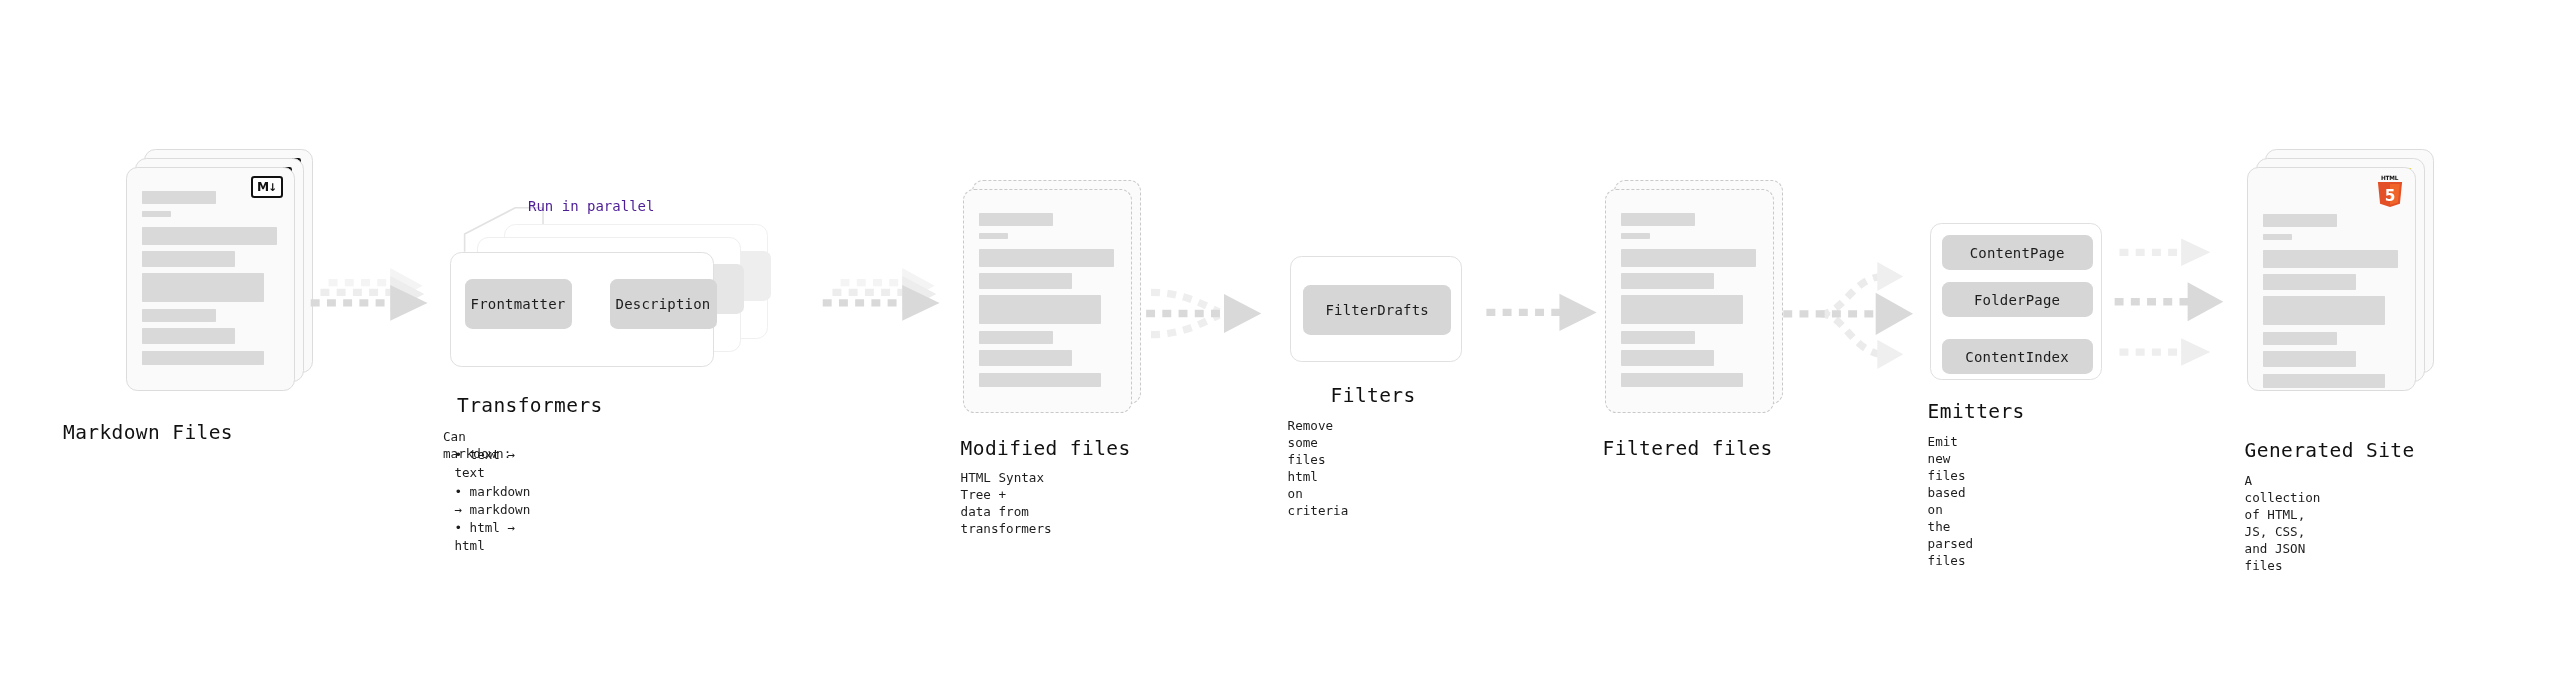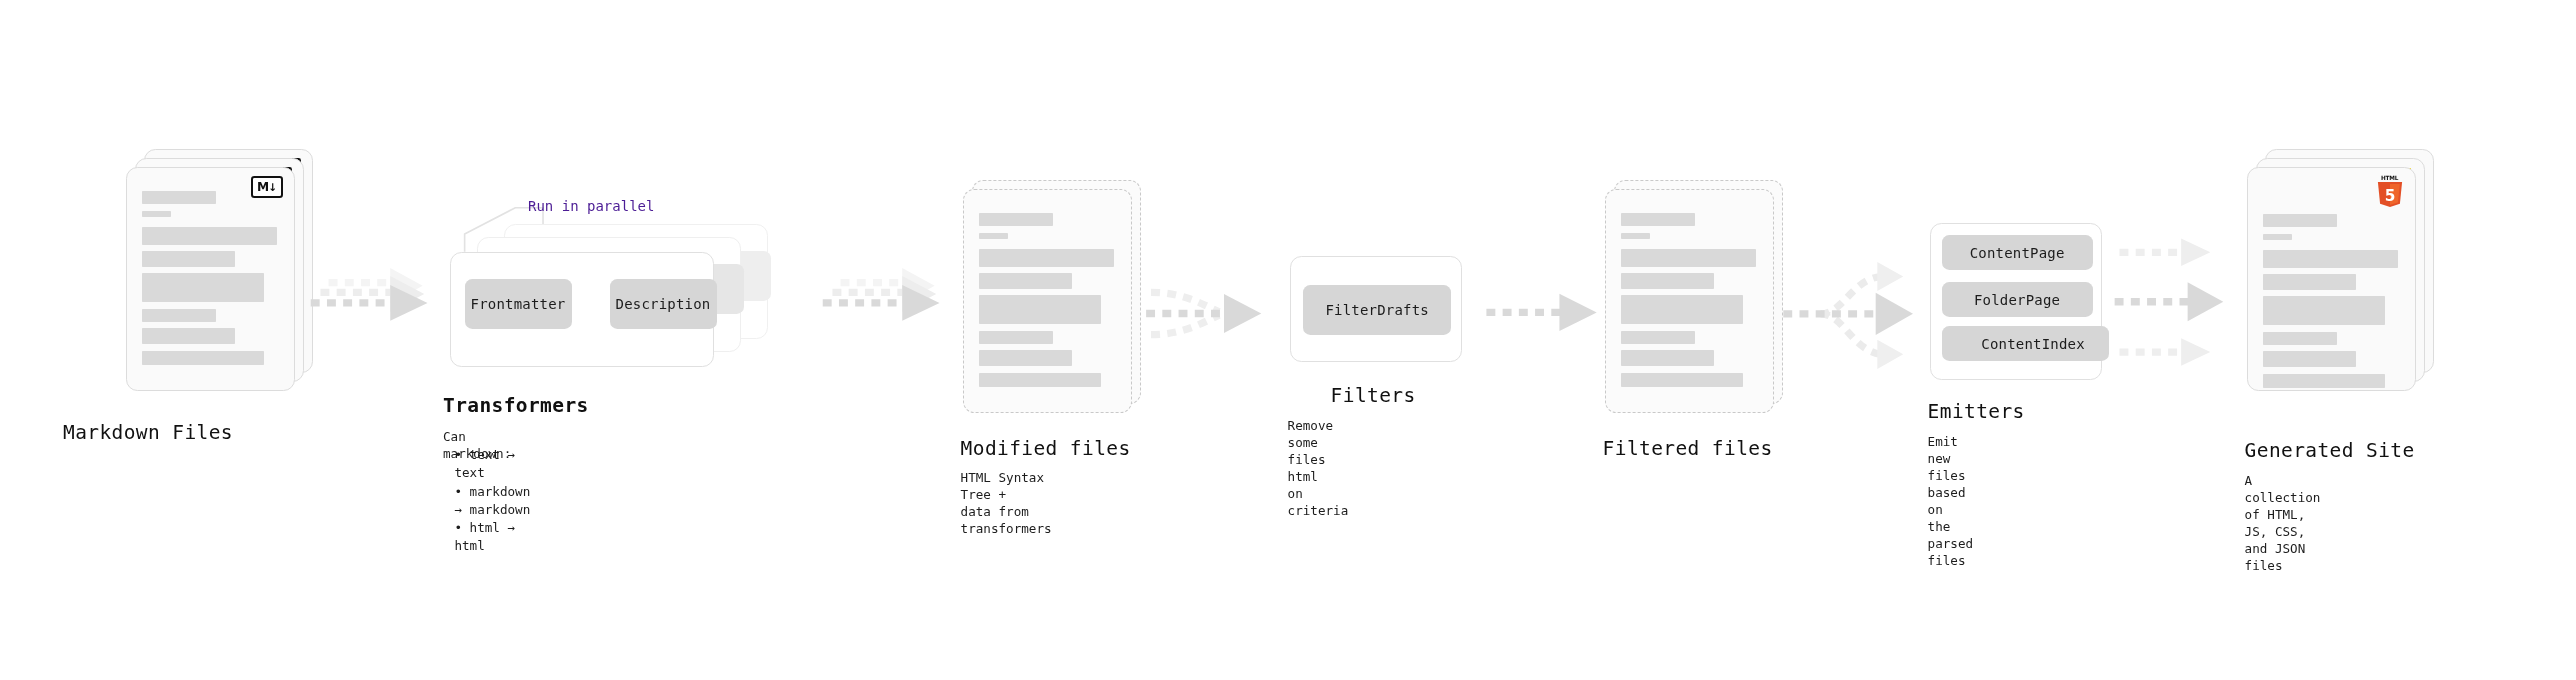--- a/index.html
+++ b/index.html
@@ -168,21 +168,21 @@
         <line x1="24" y1="41" x2="80" y2="41" stroke="#cfcfcf"></line>
         <polygon points="76,36 88,41 76,46" fill="#cfcfcf"></polygon>
       </g>
     </svg>
 
     <div class="groupbox" style="left:6.5px;top:61px;width:264px;height:115px;">
       <div class="pill" style="position:absolute;left:14px;top:26px;width:107px;height:50px;">Frontmatter</div>
       <div class="pill" style="position:absolute;left:159px;top:26px;width:107px;height:50px;">Description</div>
     </div>
 
-    <div class="title" style="position:absolute;left:0;top:203px;font-weight:bold;">Transformers</div>
+    <div class="title" style="position:absolute;left:14px;top:203px;">Transformers</div>
     <div class="sub" style="position:absolute;left:0;top:237px;">Can markdown:</div>
     <div class="bullets" style="position:absolute;left:0;top:255px;">
       <div class="b">•&nbsp;<span>text → text</span></div>
       <div class="b">•&nbsp;<span>markdown → markdown</span></div>
       <div class="b">•&nbsp;<span>html → html</span></div>
     </div>
   </div>
 
   <div class="node" style="left:821px;top:268px;">
     <svg width="130" height="73" viewBox="0 0 160 90">
@@ -270,21 +270,21 @@
       <polygon points="120,128 152,146 120,164" fill="#efefef"></polygon>
       <line x1="4" y1="96" x2="122" y2="96" stroke="#d9d9d9" stroke-width="9" stroke-dasharray="11 9"></line>
       <polygon points="118,70 164,96 118,122" fill="#d9d9d9"></polygon>
     </svg>
   </div>
 
   <div class="node" style="left:1930px;top:223px;">
     <div class="groupbox" style="left:0;top:0;width:172px;height:157px;">
       <div class="pill" style="position:absolute;left:10.6px;top:11.4px;width:151px;height:35px;">ContentPage</div>
       <div class="pill" style="position:absolute;left:10.6px;top:58px;width:151px;height:35px;">FolderPage</div>
-      <div class="pill" style="position:absolute;left:10.6px;top:102px;width:151px;height:35px;padding-left:16px;">ContentIndex</div>
+      <div class="pill" style="position:absolute;left:10.6px;top:115px;width:151px;height:35px;">ContentIndex</div>
     </div>
     <div class="title" style="position:absolute;left:-2.4px;top:177px;">Emitters</div>
     <div class="sub" style="position:absolute;left:-2.4px;top:210px;">Emit new files based on
 the parsed files</div>
   </div>
 
   <div class="node" style="left:2113px;top:232px;">
     <svg width="146" height="146" viewBox="0 0 180 180">
       <line x1="8" y1="25" x2="88" y2="25" stroke="#eeeeee" stroke-width="9" stroke-dasharray="11 9"></line>
       <polygon points="84,8 120,25 84,42" fill="#eeeeee"></polygon>

